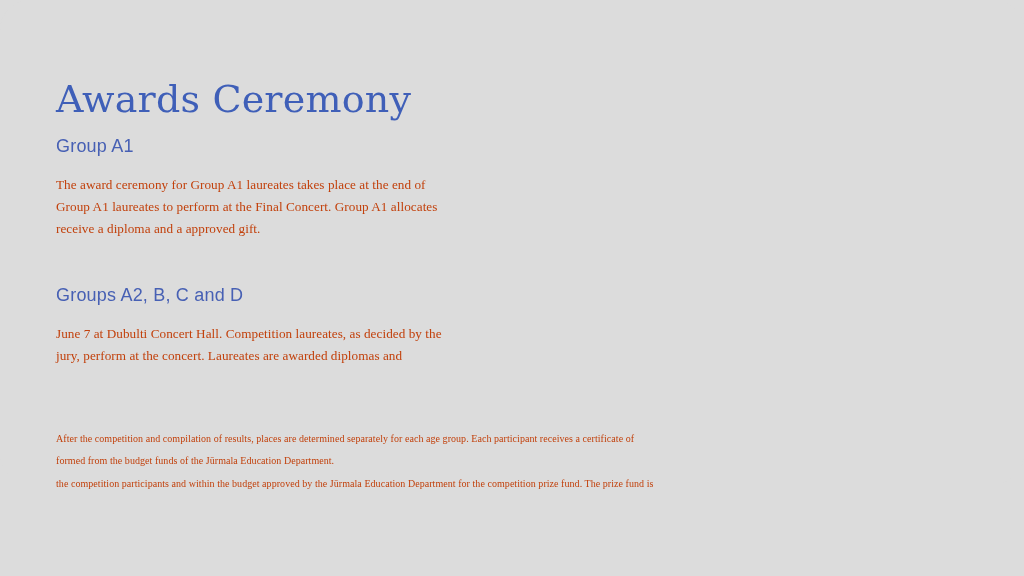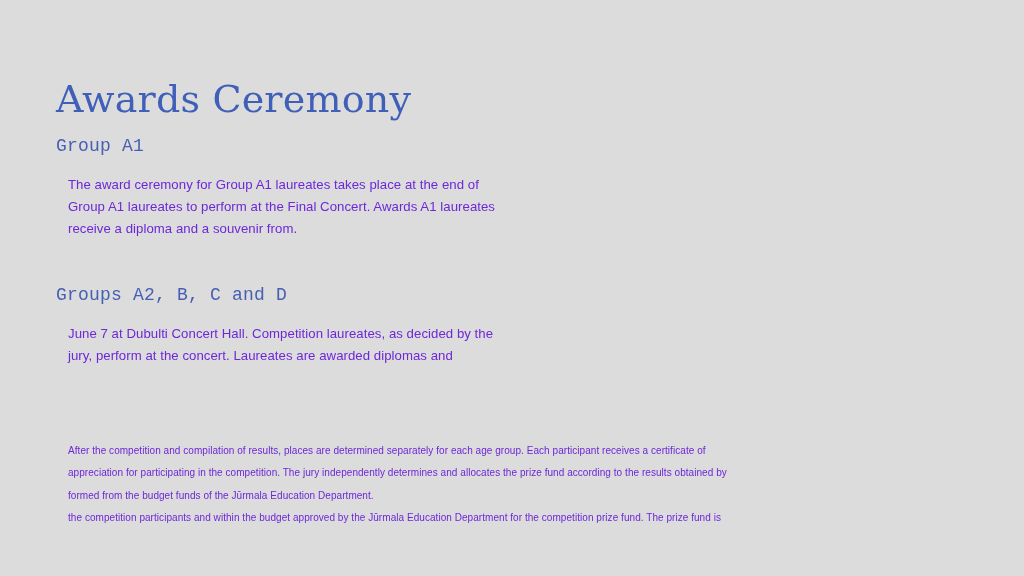--- a/index.html
+++ b/index.html
@@ -36,37 +36,37 @@
     color: #3f5fb8;
     white-space: nowrap;
   }
 
   .section {
     position: absolute;
     left: 56px;
   }
 
   .section-heading {
-    font-family: Liberation Mono, monospace;
+    font-family: Liberation Sans, sans-serif;
     font-size: 18px;
     font-weight: 400;
     line-height: 24px;
     letter-spacing: 0.2px;
     color: #4760b4;
     margin: 0;
     white-space: nowrap;
   }
 
   .section-body {
-    margin: 12px;
-    font-family: Liberation Sans, sans-serif;
+    margin: 0;
+    font-family: Liberation Serif, serif;
     font-size: 13.2px;
     font-weight: 400;
     line-height: 22.2px;
-    color: #6d28d9;
+    color: #c2410c;
     letter-spacing: 0.05px;
   }
 
   .section-body .line {
     display: block;
     white-space: nowrap;
   }
 
   
   #section-group-a1 { top: 134px; width: 460px; }
@@ -90,35 +90,34 @@
 <body>
 
 <div class="slide">
 
   <h1 class="slide-title">Awards Ceremony</h1>
 
   <section class="section" id="section-group-a1">
     <h2 class="section-heading">Group A1</h2>
     <p class="section-body">
       <span class="line">The award ceremony for Group A1 laureates takes place at the end of</span>
-      <span class="line">Group A1 laureates to perform at the Final Concert. Awards A1 laureates</span>
-      <span class="line">receive a diploma and a souvenir from.</span>
+      <span class="line">Group A1 laureates to perform at the Final Concert. Group A1 allocates</span>
+      <span class="line">receive a diploma and a approved gift.</span>
     </p>
   </section>
 
   <section class="section" id="section-groups-a2bcd">
     <h2 class="section-heading">Groups A2, B, C and D</h2>
     <p class="section-body">
       <span class="line">June 7 at Dubulti Concert Hall. Competition laureates, as decided by the</span>
       <span class="line">jury, perform at the concert. Laureates are awarded diplomas and</span>
     </p>
   </section>
 
   <section class="section" id="closing-note">
     <p class="section-body">
       <span class="line">After the competition and compilation of results, places are determined separately for each age group. Each participant receives a certificate of</span>
-      <span class="line">appreciation for participating in the competition. The jury independently determines and allocates the prize fund according to the results obtained by</span>
       <span class="line">formed from the budget funds of the Jūrmala Education Department.</span>
       <span class="line">the competition participants and within the budget approved by the Jūrmala Education Department for the competition prize fund. The prize fund is</span>
     </p>
   </section>
 
 </div>
 
 </body></html>

